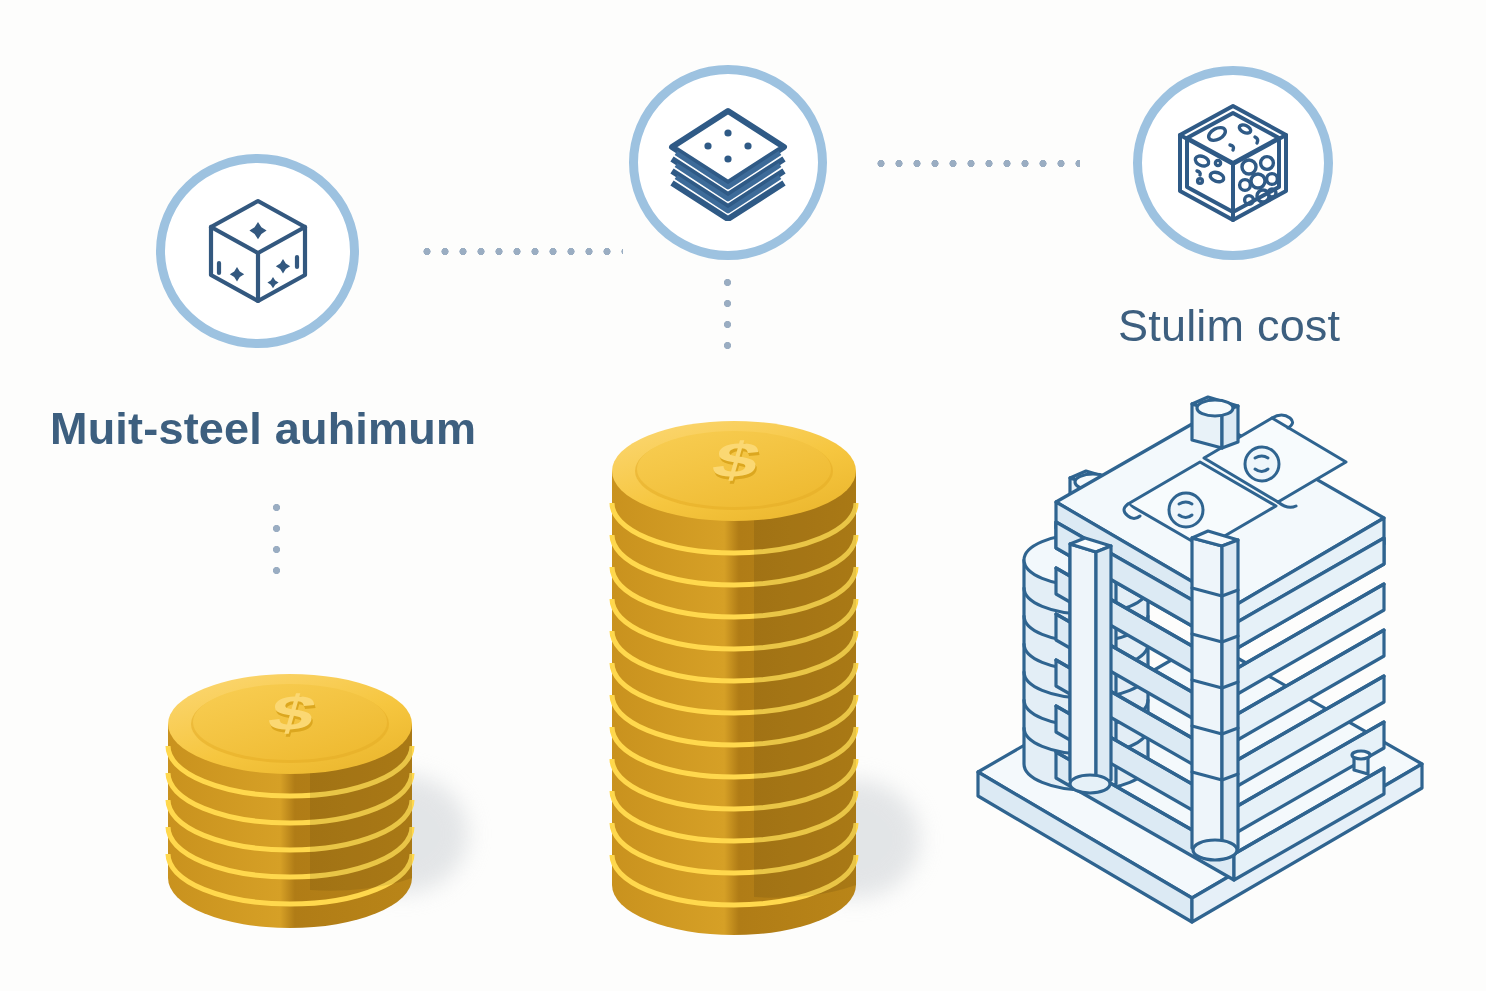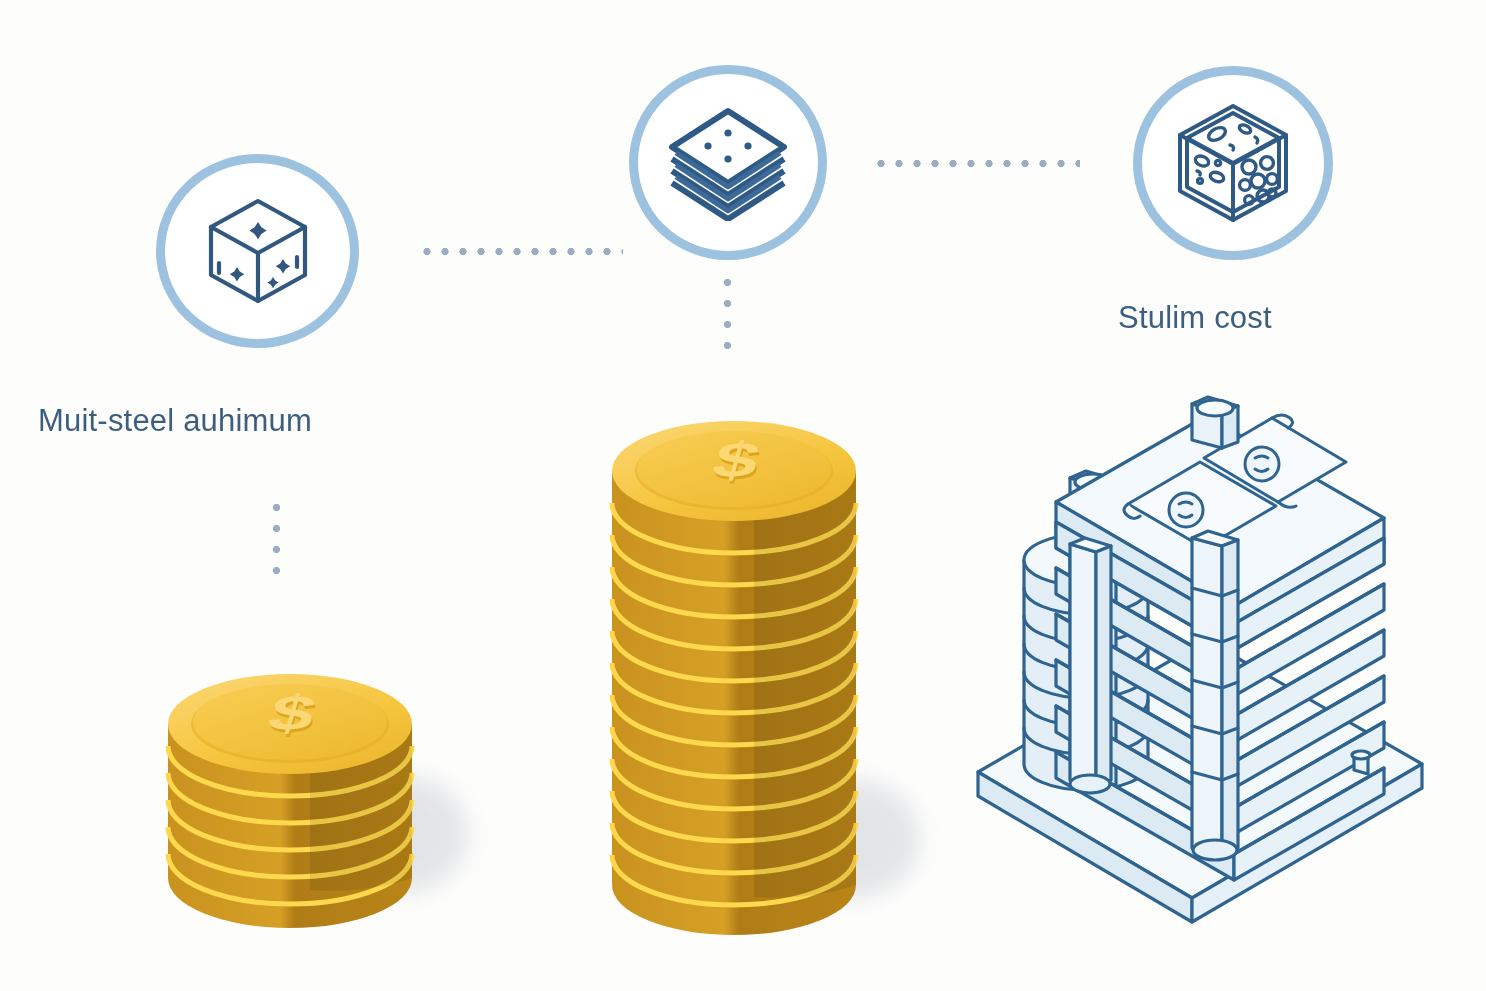--- a/index.html
+++ b/index.html
@@ -67,26 +67,26 @@
   }
   .dots-h.h1 { left: 418px; top: 247px; width: 205px; }
   .dots-h.h2 { left: 872px; top: 159px; width: 208px; }
   .dots-v.v1 { left: 272px; top: 497px; height: 88px; }
   .dots-v.v2 { left: 723px; top: 272px; height: 85px; }
 
   
   .label {
     position: absolute;
     color: #3d5f7f;
-    font-size: 31px;
+    font-size: 45px;
     font-weight: 400;
     letter-spacing: 0.2px;
     white-space: nowrap;
   }
-  .label.left  { left: 38px;  top: 403px; }
+  .label.left  { left: 50px;  top: 403px; font-weight: bold; }
   .label.right { left: 1118px; top: 300px; }
 
   
   .shadow {
     position: absolute;
     border-radius: 50%;
     background: #d9dcdf;
     filter: blur(11px);
     opacity: 0.72;
   }

